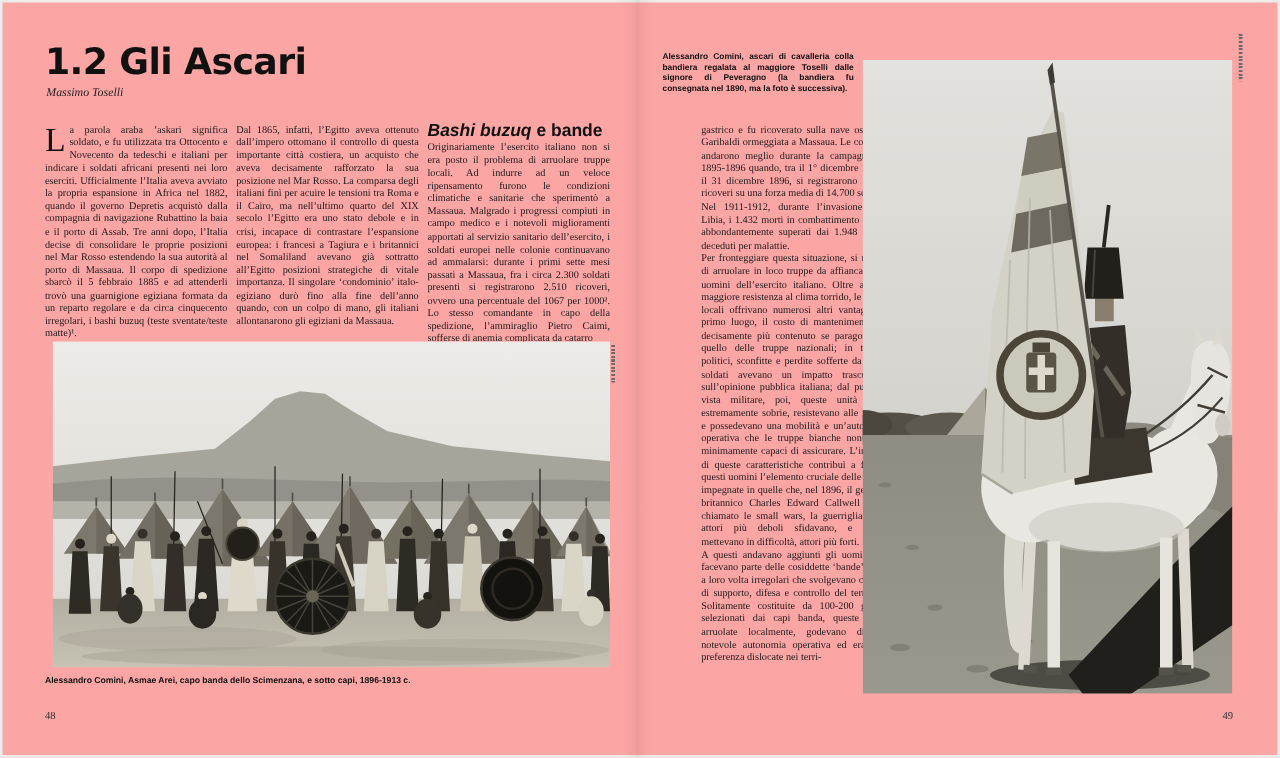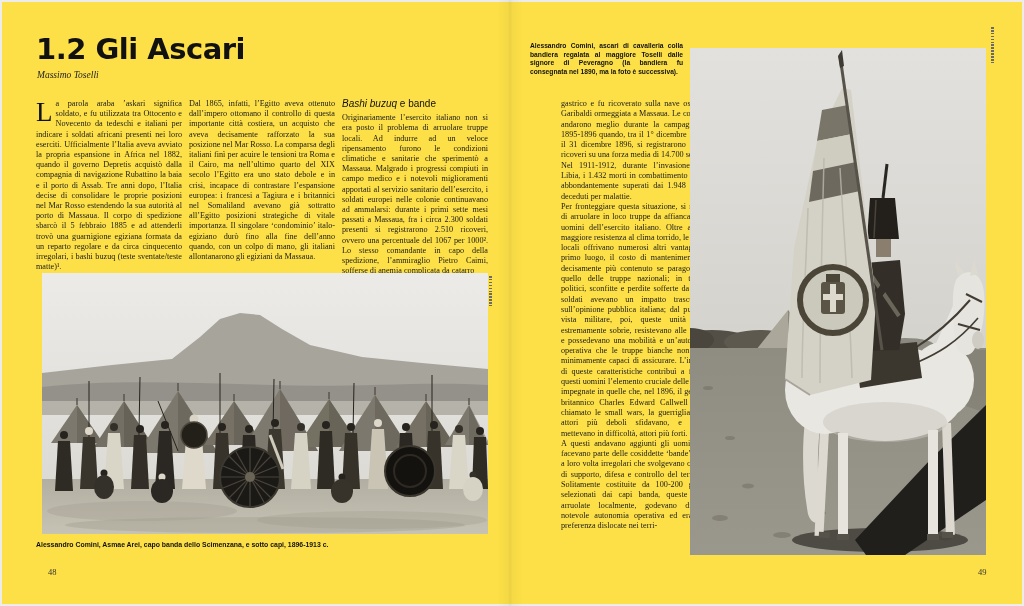--- a/index.html
+++ b/index.html
@@ -1,38 +1,38 @@
 <!DOCTYPE html>
 <html><head>
 <meta charset="utf-8">
 <style>
   *{margin:0;padding:0;box-sizing:border-box;}
   html,body{background:#ffffff;}
   body{font-family:"Liberation Serif",serif;}
-  .spread{position:relative;width:1024px;height:606px;background:#fde047;overflow:hidden;
+  .spread{position:relative;width:1024px;height:606px;background:#fca5a5;overflow:hidden;
           box-shadow:inset 0 0 0 2px #ececea;}
   .gutter{position:absolute;left:497px;top:0;width:26px;height:606px;pointer-events:none;
           background:linear-gradient(to right,rgba(0,0,0,0) 0%,rgba(0,0,0,0.035) 42%,rgba(0,0,0,0.07) 50%,rgba(0,0,0,0.03) 60%,rgba(0,0,0,0) 100%);}
   .title{position:absolute;left:36px;top:32px;font-family:"DejaVu Sans","Liberation Sans",sans-serif;
          font-weight:bold;font-size:29px;letter-spacing:-0.5px;color:#111;}
   .author{position:absolute;left:37px;top:70px;font-style:italic;font-size:9.5px;color:#222;}
   .cols{position:absolute;left:36px;top:99px;width:453px;display:flex;gap:7px;}
   .col{width:146px;font-size:8.2px;line-height:10.2px;text-align:justify;color:#1a1a1a;}
   .dropcap{float:left;font-size:27px;line-height:22px;padding:2px 3px 0 0;font-weight:normal;color:#111;}
-  .col-heading{font-family:"Liberation Sans",sans-serif;font-weight:normal;font-size:10px;margin-bottom:4px;color:#111;}
+  .col-heading{font-family:"Liberation Sans",sans-serif;font-weight:bold;font-size:14px;margin-bottom:4px;color:#111;}
   .col-heading em{font-style:italic;}
   .photo{position:absolute;overflow:hidden;}
   .photo svg{display:block;}
   .caption{font-family:"Liberation Sans",sans-serif;font-weight:bold;color:#111;}
   .caption-left{position:absolute;left:36px;top:541px;width:453px;font-size:6.9px;line-height:8.6px;}
   .caption-right{position:absolute;left:530px;top:42px;width:153px;font-size:6.7px;line-height:8.7px;text-align:justify;}
   .rcol{position:absolute;left:530px;top:99px;width:151px;font-size:8.2px;line-height:10.3px;text-align:justify;color:#1a1a1a;margin-left:31px;}
   .rcol p{margin:0;}
   .pagenum{position:absolute;font-size:8.5px;color:#333;}
-  .pagenum-left{left:48px;top:567px;text-align:center;}
+  .pagenum-left{left:36px;top:567px;text-align:center;}
   .pagenum-right{left:978px;top:567px;text-align:right;}
   .microcredit{position:absolute;width:3px;
      background:repeating-linear-gradient(to bottom,#6a6a6a 0 1.6px,transparent 1.6px 2.9px);}
   .mc-left{left:489px;top:276px;height:30px;}
   .mc-right{left:991px;top:27px;height:38px;}
 </style>
 </head>
 <body>
 
 <div class="spread">

